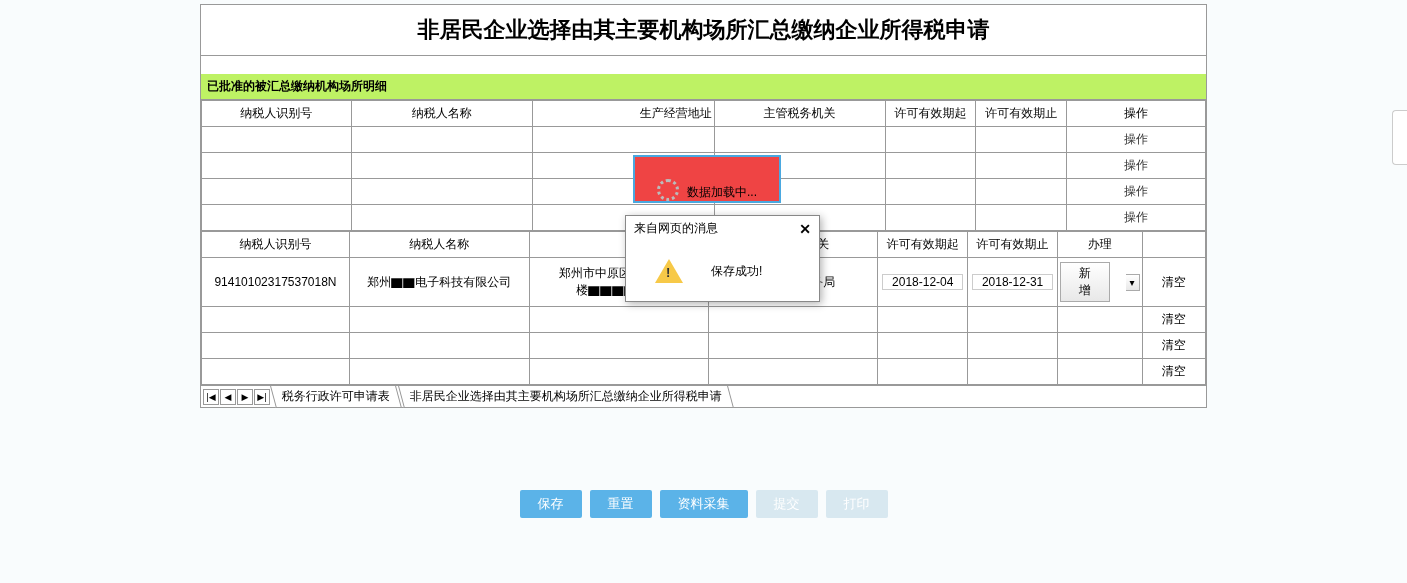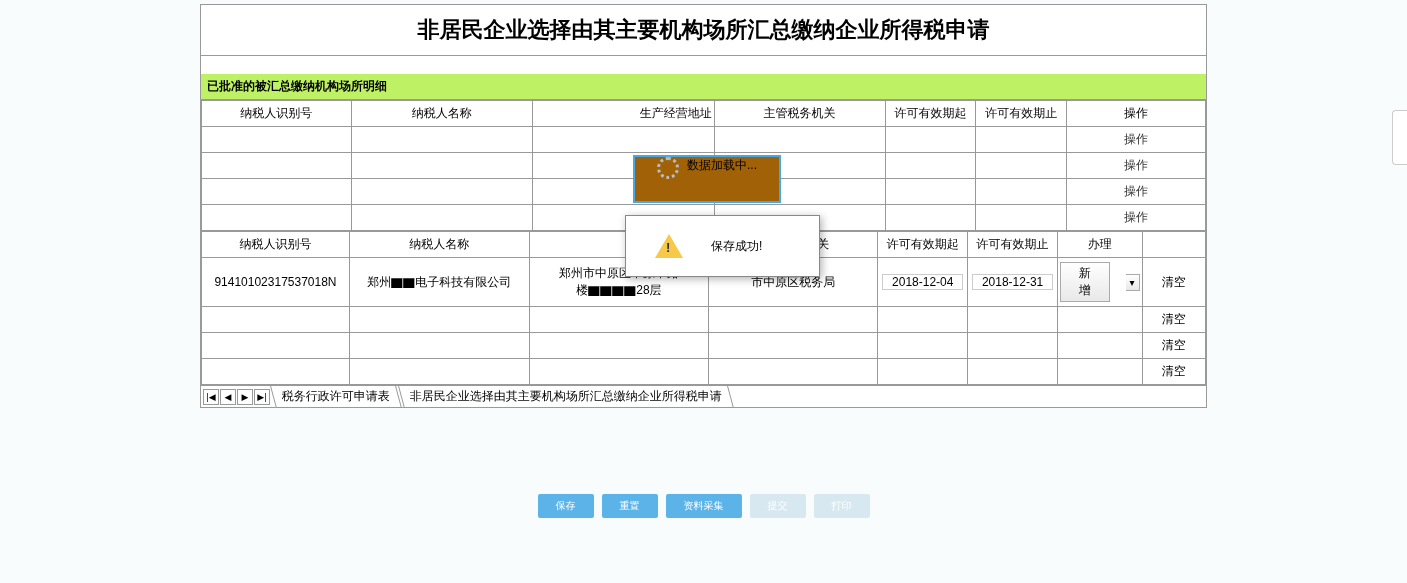--- a/index.html
+++ b/index.html
@@ -114,36 +114,36 @@
       bottom: 65px;
       left: 50%;
       transform: translateX(-50%);
       display: flex;
       gap: 8px;
     }
     .btn {
       padding: 5px 18px;
       border: none;
       color: #fff;
-      font-size: 10px;
+      font-size: 13px;
       cursor: pointer;
       border-radius: 2px;
     }
     .btn-primary { background: #5bb3e8; }
     .btn-disabled { background: #d8e8f0; color: #fff; }
     .loading-box {
       position: absolute;
       top: 155px;
       left: 633px;
       width: 148px;
       height: 48px;
-      background: #a16207;
+      background: #ef4444;
       border: 2px solid #4aa8e0;
       display: flex;
-      align-items: flex-start;
+      align-items: flex-end;
       justify-content: center;
       gap: 8px;
       z-index: 10;
     }
     .spinner {
       width: 22px;
       height: 22px;
       border: 3px dotted #bbb;
       border-radius: 50%;
     }
@@ -356,19 +356,23 @@
   <button class="btn btn-disabled">提交</button>
   <button class="btn btn-disabled">打印</button>
 </div>
 
 <div class="loading-box">
   <div class="spinner"></div>
   <span>数据加载中...</span>
 </div>
 
 <div class="dialog">
+  <div class="dialog-title">
+    <span>来自网页的消息</span>
+    <span class="dialog-close">✕</span>
+  </div>
   <div class="dialog-body">
     <div class="warn-icon"></div>
     <span>保存成功!</span>
   </div>
 </div>
 
 <div class="side-widget"></div>
 
 </body></html>

